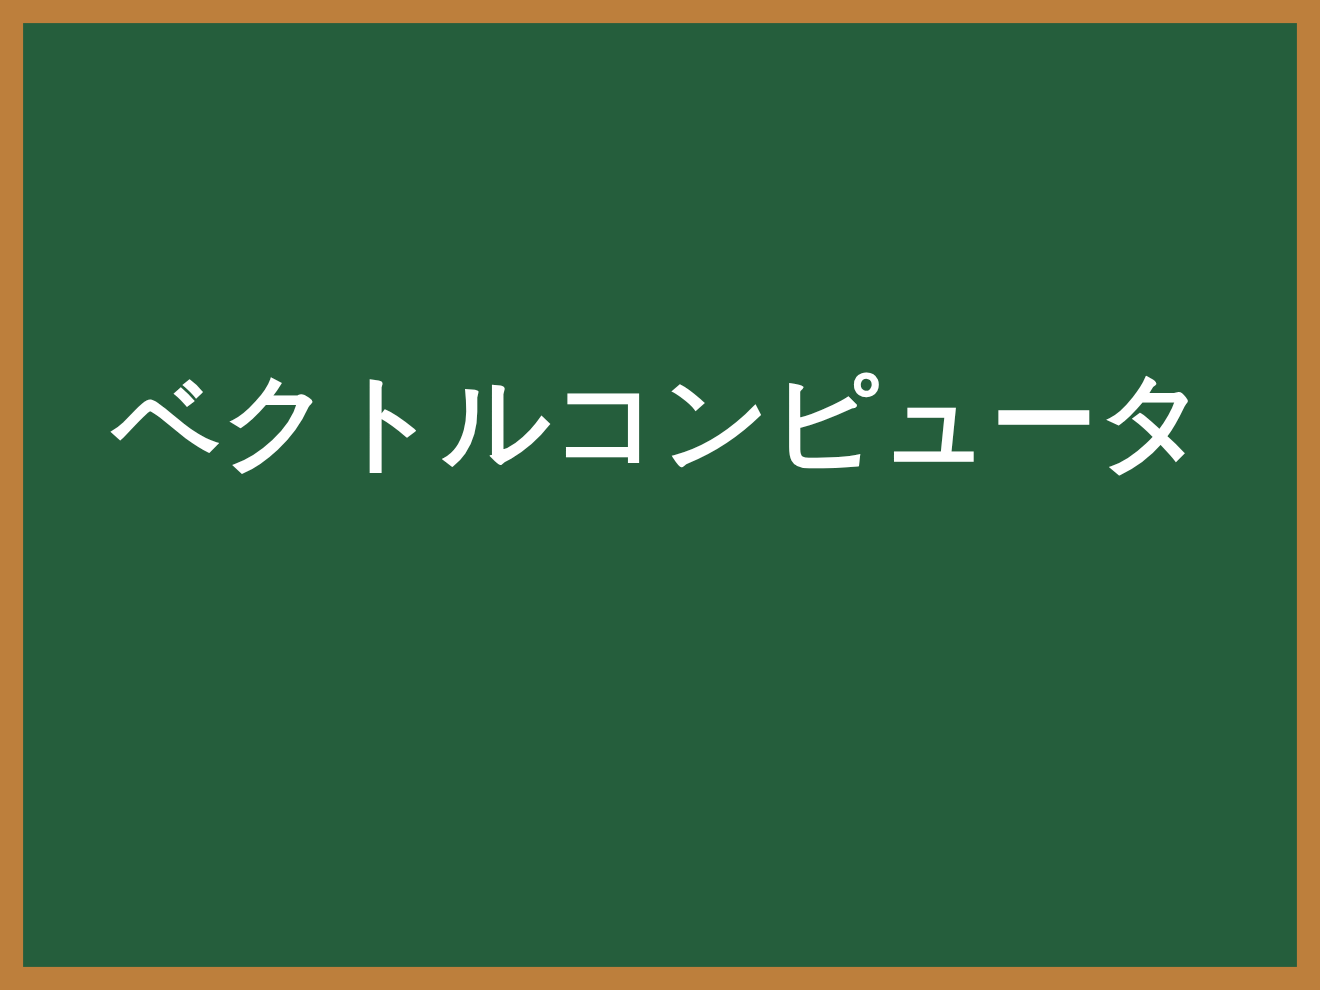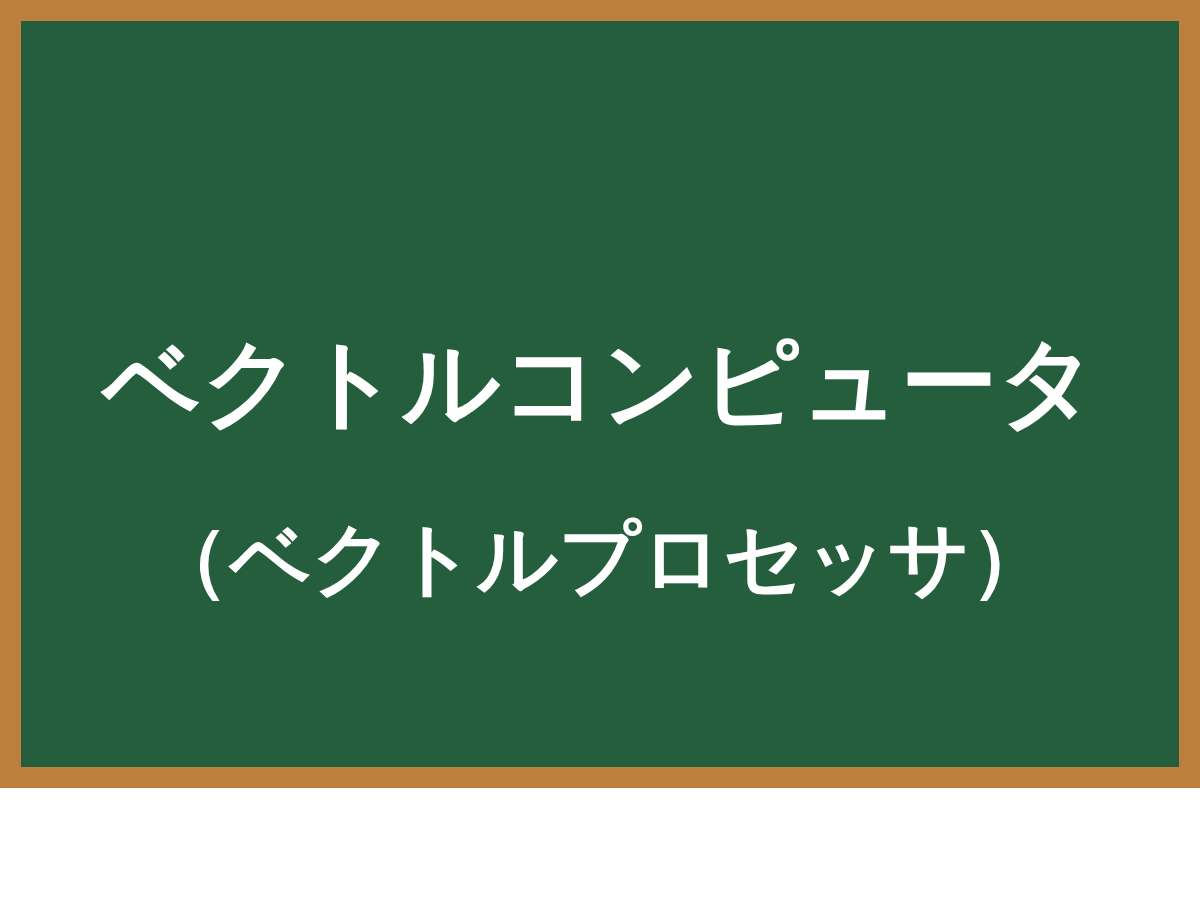--- a/index.html
+++ b/index.html
@@ -12,21 +12,21 @@
     height: 900px;
     overflow: hidden;
     font-family: "Liberation Sans", "DejaVu Sans", sans-serif;
   }
 
   
   #slide-root {
     position: relative;
     box-sizing: border-box;
     width: 1200px;
-    height: 788px;
+    height: 900px;
     background: #bd7f3c;
     padding: 21px;
   }
 
   
   #board {
     position: relative;
     box-sizing: border-box;
     width: 100%;
     height: 100%;
@@ -69,16 +69,15 @@
     padding-top: 88px;
   }
 </style>
 </head>
 <body>
 
 <div id="slide-root">
   <div id="board">
     <div id="title-block">
       <h1 id="slide-title">ベクトルコンピュータ</h1>
-      <h2 id="slide-subtitle">（ベクトルプロセッサ）</h2>
     </div>
   </div>
 </div>
 
 </body></html>

